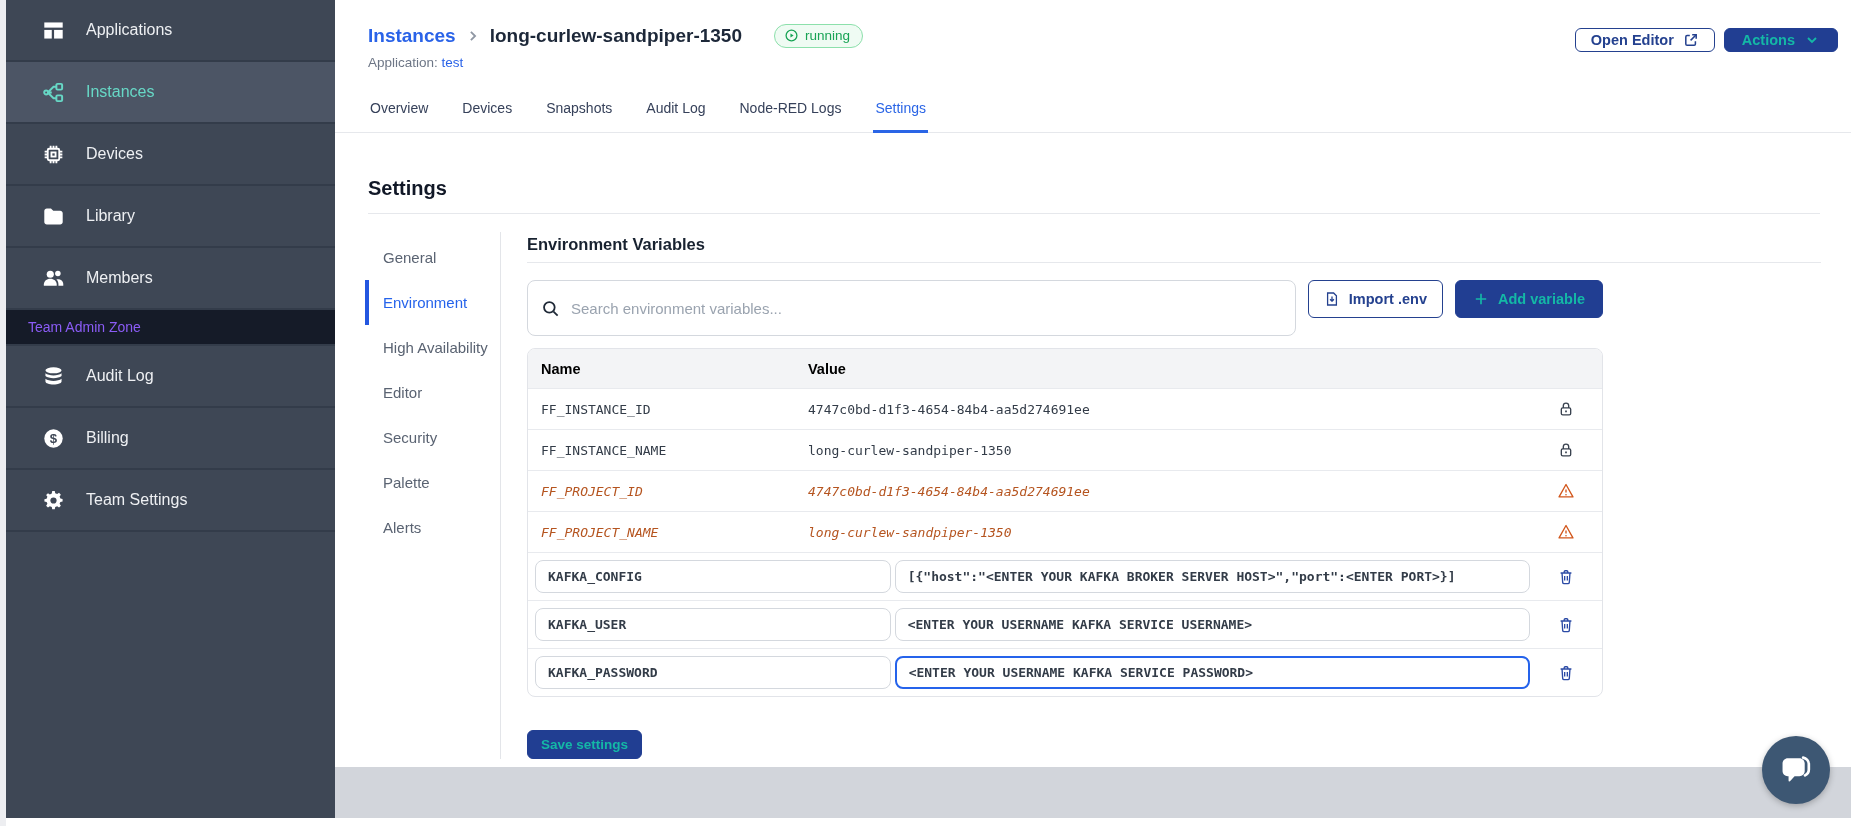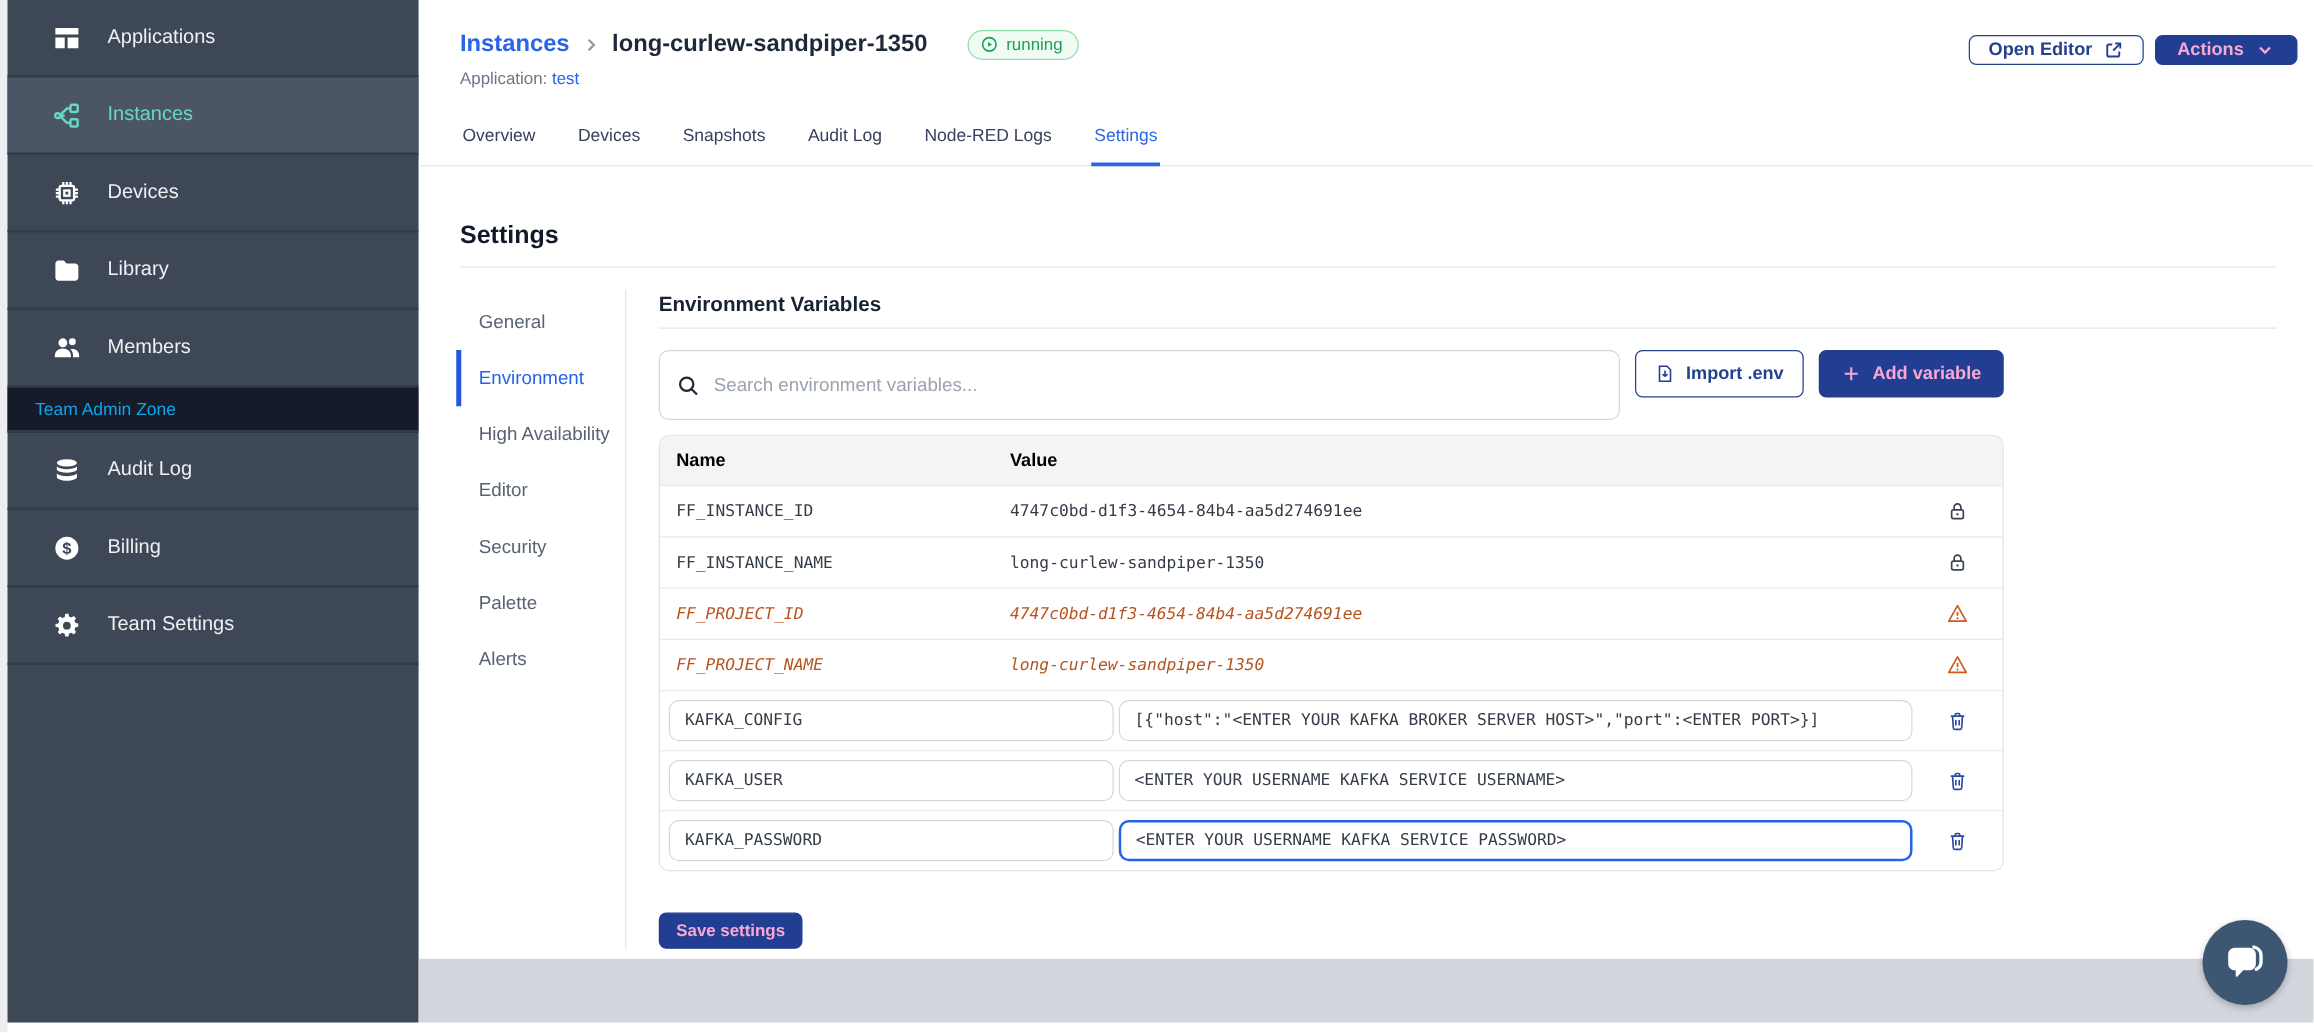--- a/index.html
+++ b/index.html
@@ -12,21 +12,21 @@
 
   
   .sidebar { position:absolute; left:6px; top:0; width:329px; height:818px; background:#3e4755; }
   .side-item { display:flex; align-items:center; height:62px; padding-left:36px; gap:21px;
                border-bottom:2px solid #333c4a; cursor:pointer; }
   .side-item .side-icon { width:23px; height:23px; color:#ffffff; flex:none; display:flex; }
   .side-item .side-label { font-size:16px; color:#eef0f3; }
   .side-item.active { background:#4c5565; }
   .side-item.active .side-icon { color:#67d8c6; }
   .side-item.active .side-label { color:#67d8c6; }
-  .side-section { height:36px; background:#151b28; color:#0ea5e9; font-size:14px;
+  .side-section { height:36px; background:#151b28; color:#8b5cf6; font-size:14px;
                   display:flex; align-items:center; padding-left:22px; border-bottom:2px solid #333c4a; }
   .side-icon svg { width:100%; height:100%; }
 
   
   .main { position:absolute; left:335px; top:0; width:1516px; height:818px; background:#fff; }
 
   .page-header { display:flex; justify-content:space-between; padding:24px 13px 0 33px; }
   .breadcrumb { display:flex; align-items:center; gap:10px; }
   .crumb-parent { color:#2a63e8; font-size:19px; font-weight:700; text-decoration:none; cursor:pointer; }
   .crumb-sep { width:14px; height:14px; color:#8f97a3; display:flex; }
@@ -36,21 +36,21 @@
                   font-size:13.5px; border-radius:999px; padding:3px 12px 4px 9px; }
   .status-badge .badge-icon { width:15px; height:15px; display:flex; }
   .app-row { margin-top:7px; font-size:13.5px; color:#6d7686; }
   .app-row a { color:#2a63e8; text-decoration:none; cursor:pointer; }
 
   .header-actions { display:flex; gap:9px; align-items:flex-start; padding-top:4px; }
   .btn { display:inline-flex; align-items:center; justify-content:center; gap:9px;
          height:24px; border-radius:6px; font-size:14.5px; font-weight:700; cursor:pointer;
          font-family:"Liberation Sans", sans-serif; }
   .btn-outline { background:#fff; border:1.5px solid #24418f; color:#24418f; padding:0 15px; }
-  .btn-solid { background:#213e92; border:1.5px solid #213e92; color:#f9a8d4; padding:0 17px; }
+  .btn-solid { background:#213e92; border:1.5px solid #213e92; color:#14b8a6; padding:0 17px; }
   .btn .b-icon { width:16px; height:16px; display:flex; }
   .btn .b-icon svg { width:100%; height:100%; }
 
   
   .tab-strip { margin-top:21px; height:42px; border-bottom:1px solid #e6e8ec;
                display:flex; gap:30px; padding-left:33px; }
   .tab { position:relative; font-size:14px; color:#36415a; padding:9px 2px 0 2px; cursor:pointer; }
   .tab.active { color:#2a65e6; }
   .tab.active::after { content:""; position:absolute; left:0; right:0; bottom:-1px; height:3px; background:#2a65e6; }
 
@@ -91,21 +91,21 @@
   .v-name { width:267px; margin-left:13px; }
   .v-value { flex:1; }
   .icon-cell { width:72px; flex:none; display:flex; justify-content:center; align-items:center; }
   .icon-cell .r-icon { width:18px; height:18px; display:flex; background:none; border:none; padding:0; }
   .icon-cell .r-icon svg { width:100%; height:100%; }
   .lock-c { color:#3a4350; }
   .warn-c { color:#d2571c; }
   .trash-c { color:#2b4aa5; cursor:pointer; }
   .r-dep .v-name, .r-dep .v-value { color:#b5541f; font-style:italic; }
   .cell-input { height:33px; border:1px solid #d4d8de; border-radius:8px; padding:0 12px;
-                outline:none; background:#fff; }
+                outline:none; background:#fff;font-weight:bold; }
   .name-input { width:356px; margin-left:7px; }
   .value-input { width:636px; margin-left:4px; }
   .value-input.focused { border:2px solid #2563eb; }
 
   .save-btn { margin-top:33px; height:29px; font-size:13.5px; padding:0 13px; }
 
   
   .footer-band { position:absolute; left:335px; top:767px; right:0; height:51px; background:#d2d5db; }
   .chat-fab { position:absolute; left:1762px; top:736px; width:68px; height:68px; border-radius:50%;
               background:#3d5773; border:none; cursor:pointer; display:flex; align-items:center;

